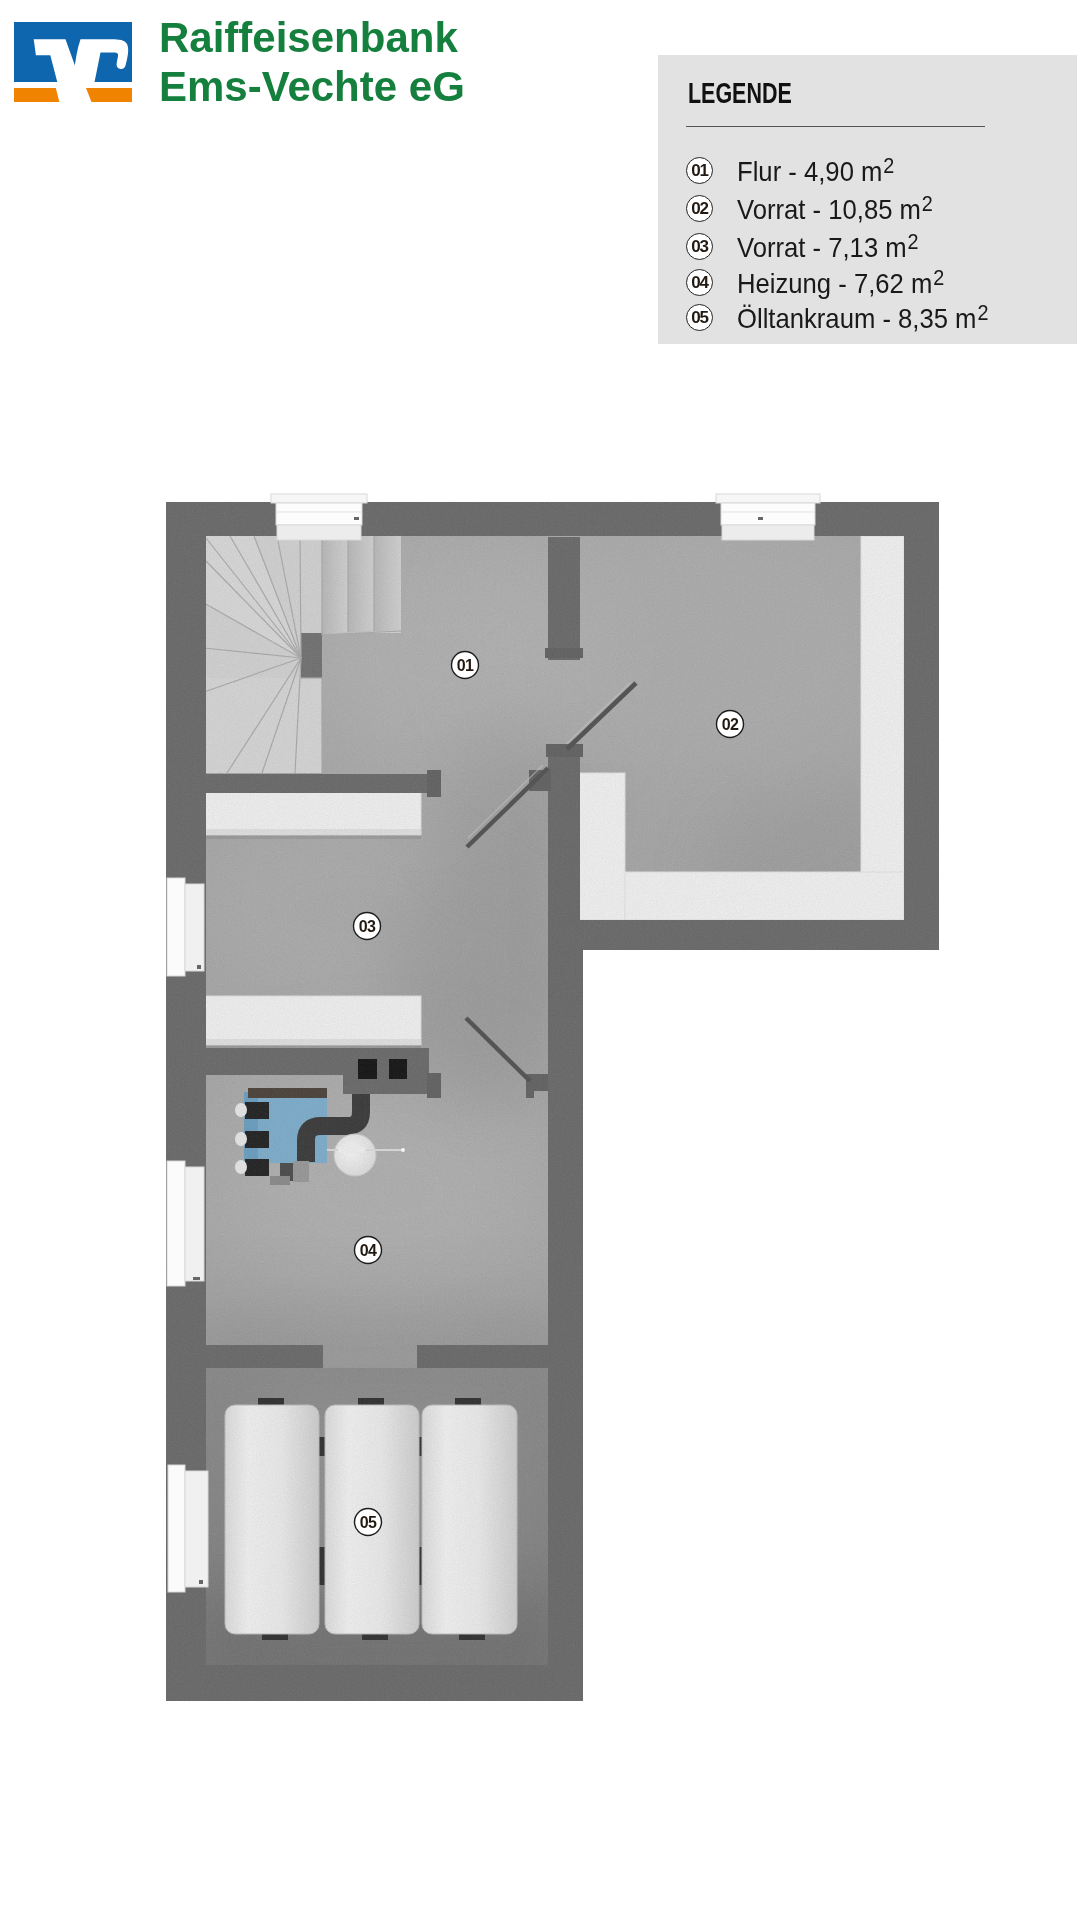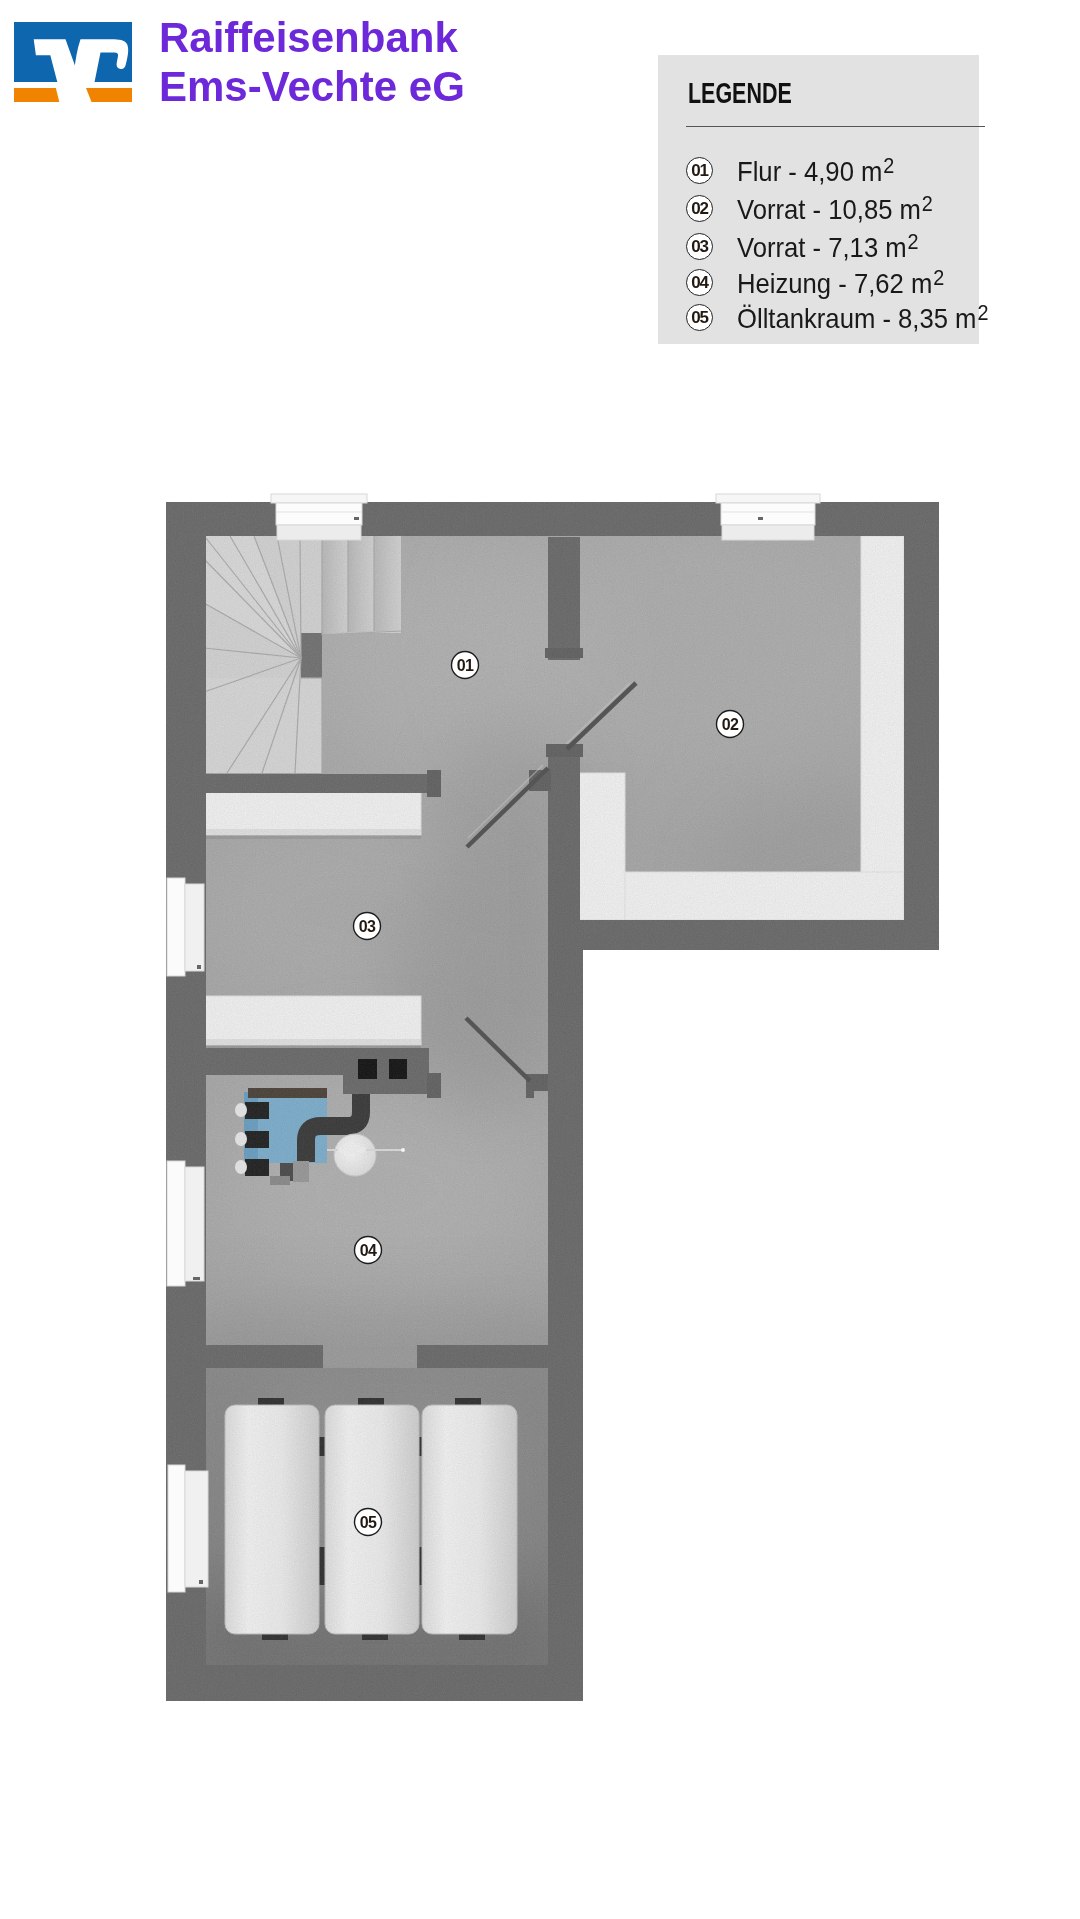--- a/index.html
+++ b/index.html
@@ -1,20 +1,20 @@
 <!DOCTYPE html>
 <html lang="de"><head>
 <meta charset="utf-8">
 <title>Kellergeschoss</title>
 <style>
   html,body{margin:0;padding:0;background:#ffffff;}
   body{width:1080px;height:1919px;position:relative;font-family:"Liberation Sans",sans-serif;overflow:hidden;}
   .abs{position:absolute;}
-  #brandtext{left:159px;top:14px;color:#6d28d9;font-weight:bold;font-size:42px;line-height:48.5px;letter-spacing:0px;}
-  #legend{left:658px;top:55px;width:321px;height:289px;background:#e2e2e2;}
+  #brandtext{left:159px;top:14px;color:#15803d;font-weight:bold;font-size:42px;line-height:48.5px;letter-spacing:0px;}
+  #legend{left:658px;top:55px;width:419px;height:289px;background:#e2e2e2;}
   #legend h2{position:absolute;left:30px;top:22px;margin:0;font-size:29px;color:#111111;font-weight:bold;transform:scaleX(0.74);transform-origin:0 0;}
   #legend .rule{position:absolute;left:28px;top:71px;width:299px;height:1px;background:#555;}
   .litem{position:absolute;left:0;height:30px;width:100%;}
   .lnum{position:absolute;left:28px;top:0px;width:25px;height:25px;border:1.8px solid #222;border-radius:50%;background:#fff;color:#221a12;font-size:17px;font-weight:bold;text-align:center;line-height:25px;letter-spacing:-1.2px;}
   .ltxt{position:absolute;left:79px;top:-2px;font-size:28.5px;color:#191919;white-space:nowrap;transform:scaleX(0.9);transform-origin:0 0;}
   .ltxt sup{font-size:22px;position:relative;top:-8px;left:1px;vertical-align:baseline;line-height:0;}
 </style>
 </head>
 <body>
 

